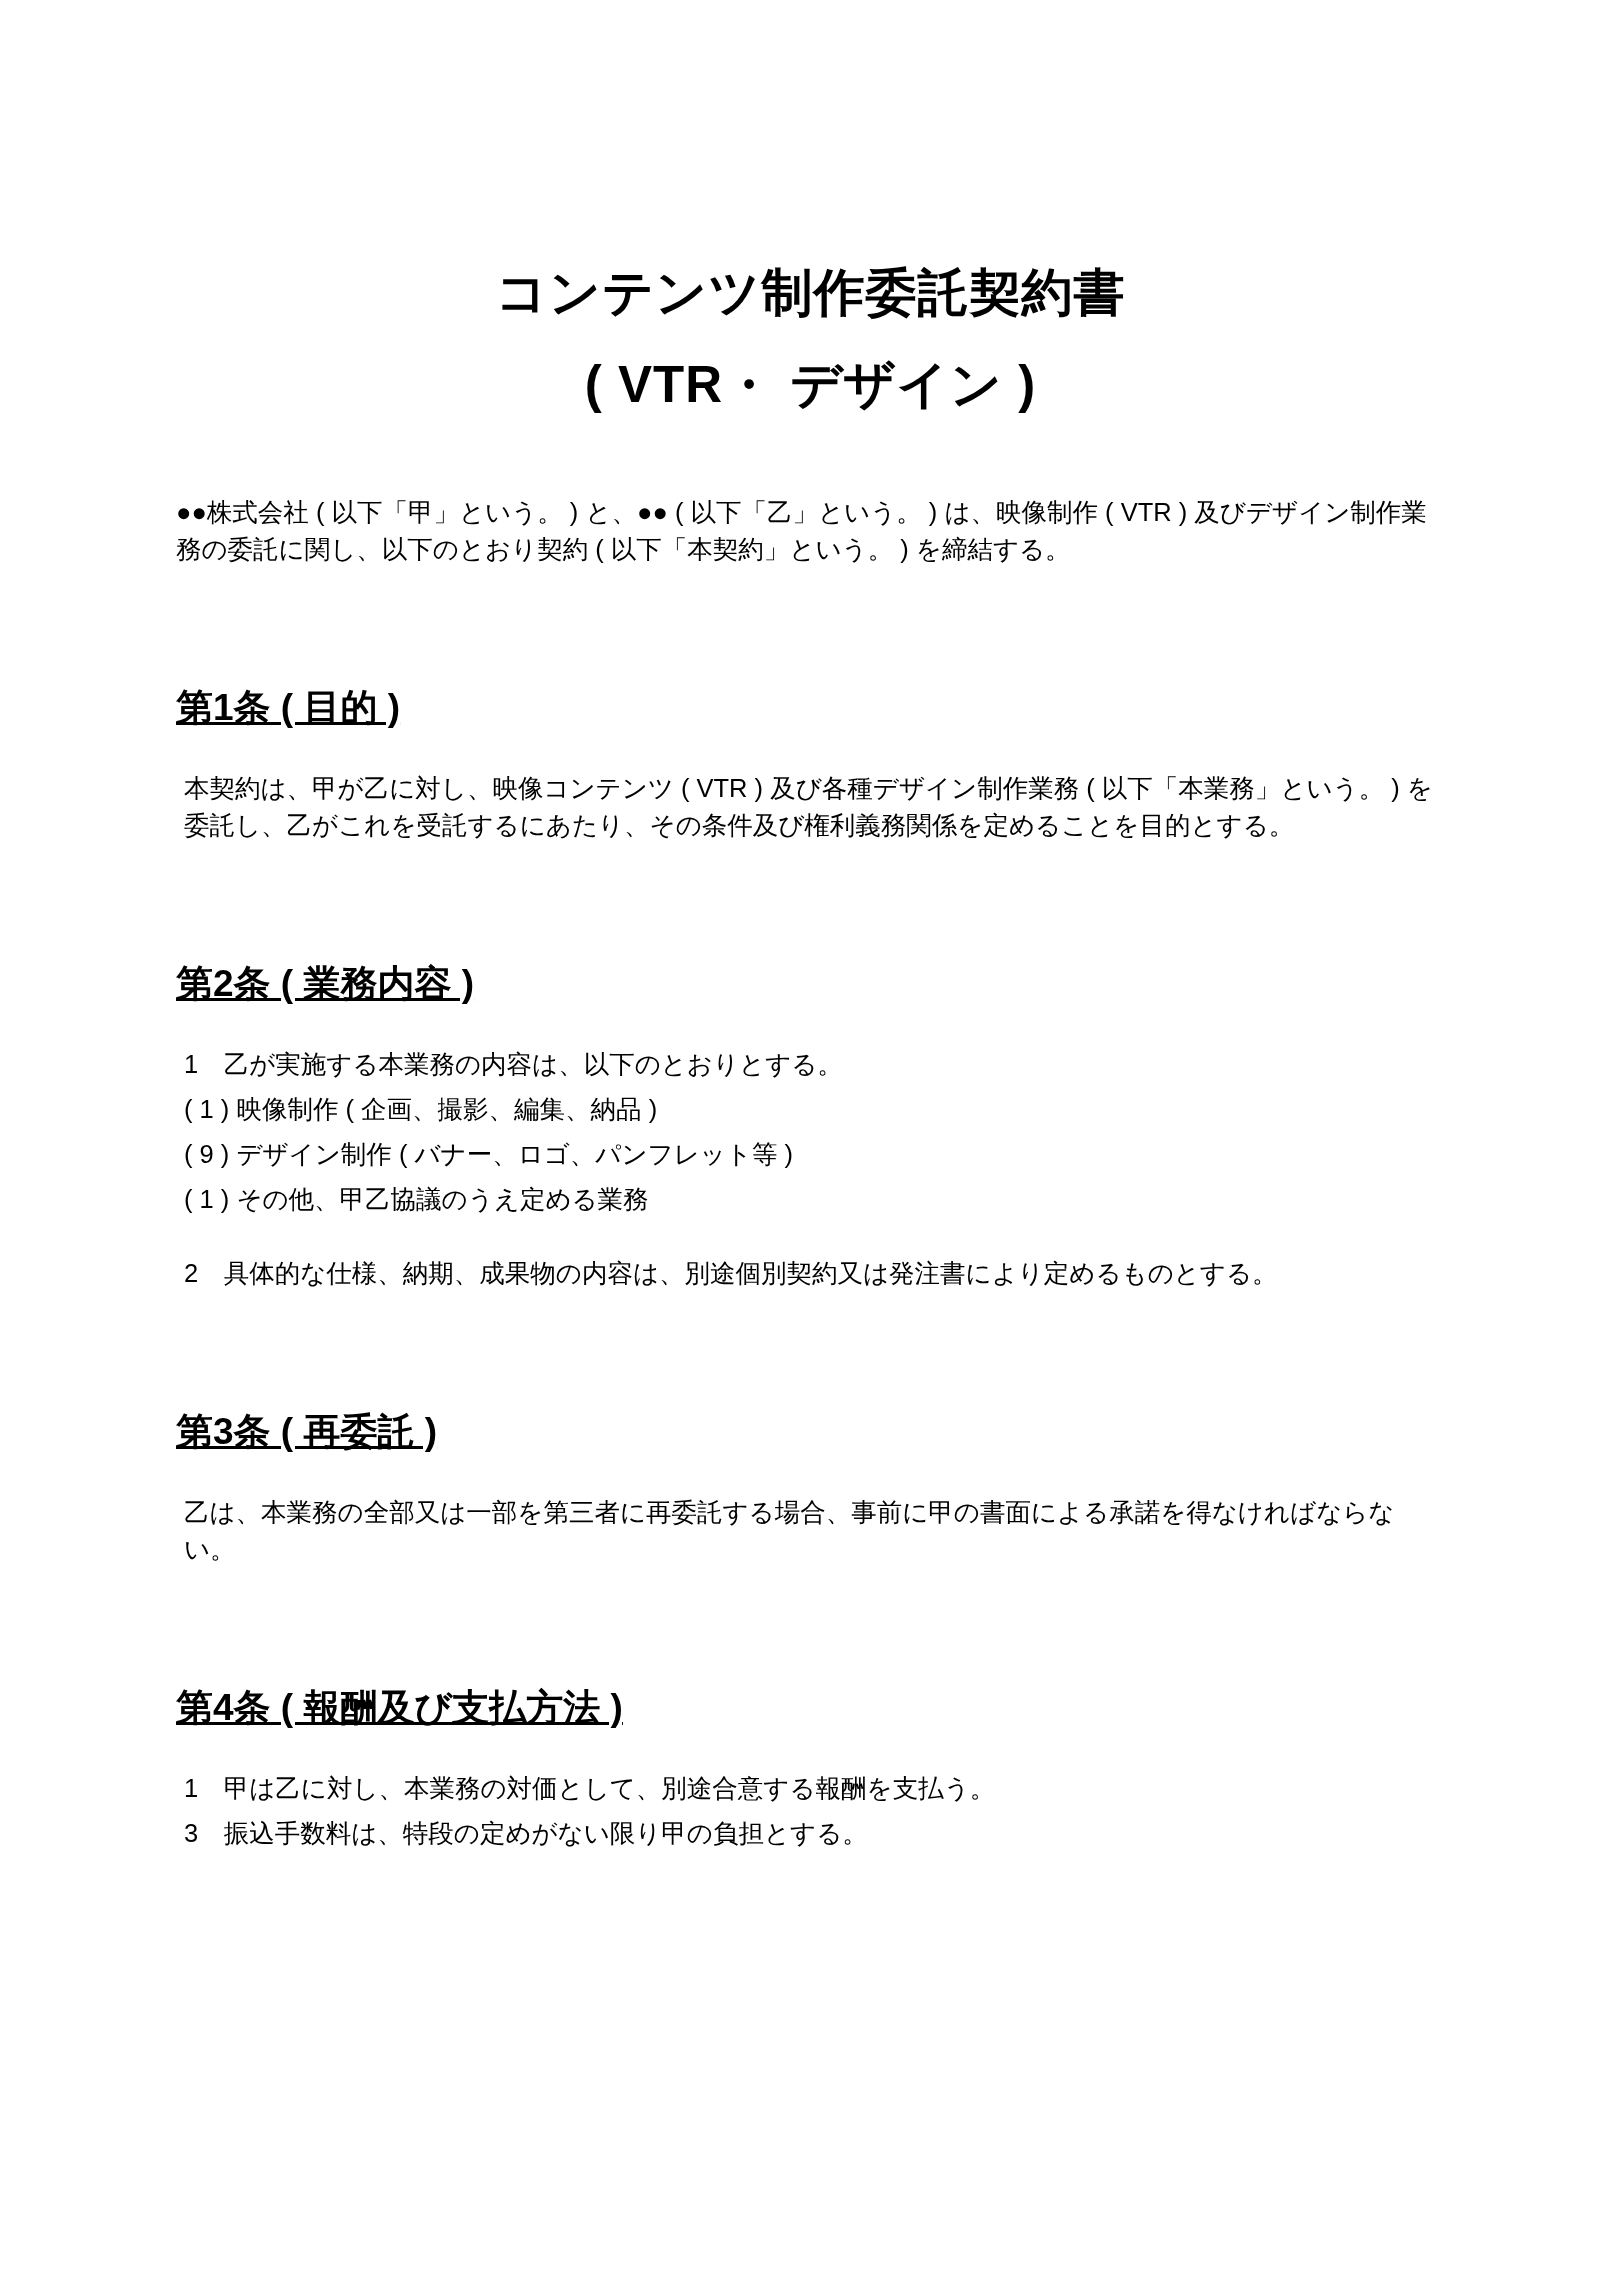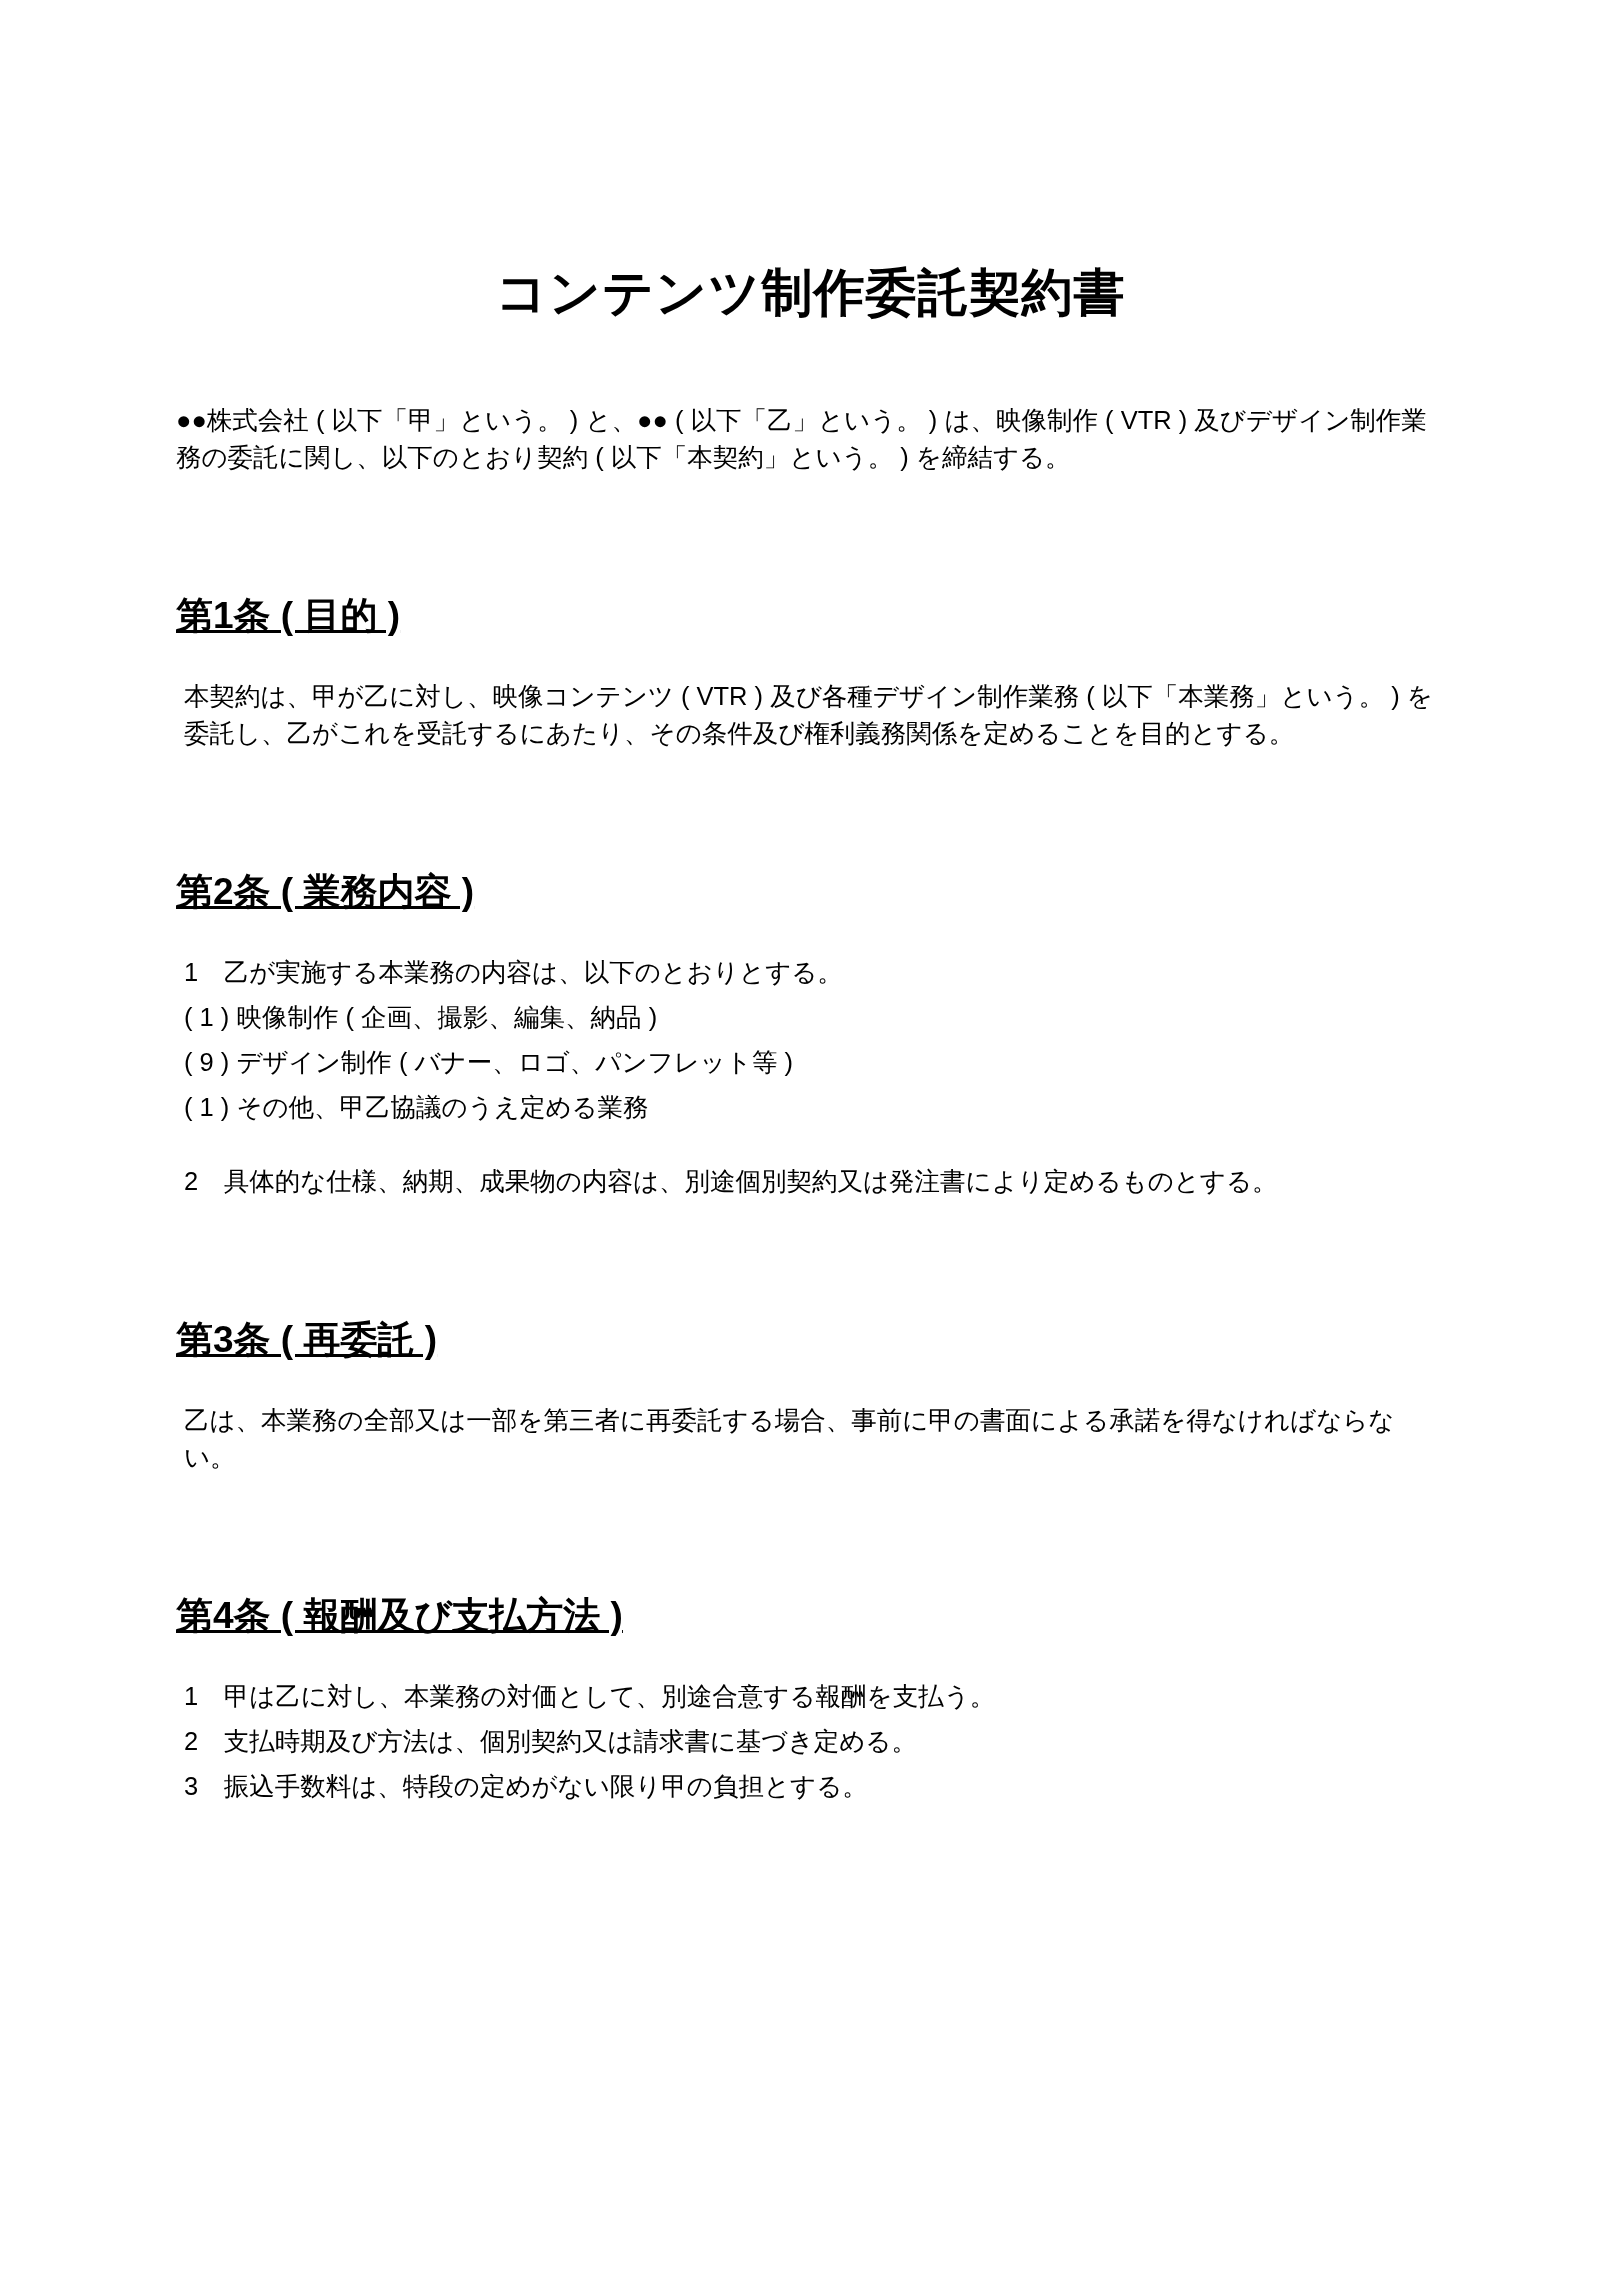--- a/index.html
+++ b/index.html
@@ -58,20 +58,21 @@
   }
 </style>
 </head>
 <body>
 
 <div class="page">
   <div class="content">
 
     <h1 class="doc-title">
       <span class="title-line">コンテンツ制作委託契約書</span>
+      <span class="title-line">( VTR・ デザイン )</span>
     </h1>
 
     <p class="intro">●●株式会社 ( 以下「甲」という。 ) と、●● ( 以下「乙」という。 ) は、映像制作 ( VTR ) 及びデザイン制作業務の委託に関し、以下のとおり契約 ( 以下「本契約」という。 ) を締結する。</p>
 
     <div id="articles">
         <h2 class="article-heading">第1条 ( 目的 )</h2>
         <div class="article-body">
           <p>本契約は、甲が乙に対し、映像コンテンツ ( VTR ) 及び各種デザイン制作業務 ( 以下「本業務」という。 ) を委託し、乙がこれを受託するにあたり、その条件及び権利義務関係を定めることを目的とする。</p>
         </div>
         <h2 class="article-heading">第2条 ( 業務内容 )</h2>
@@ -82,20 +83,19 @@
           <p>( 1 ) その他、甲乙協議のうえ定める業務</p>
           <p class="gap-before">2　具体的な仕様、納期、成果物の内容は、別途個別契約又は発注書により定めるものとする。</p>
         </div>
         <h2 class="article-heading">第3条 ( 再委託 )</h2>
         <div class="article-body">
           <p>乙は、本業務の全部又は一部を第三者に再委託する場合、事前に甲の書面による承諾を得なければならない。</p>
         </div>
         <h2 class="article-heading">第4条 ( 報酬及び支払方法 )</h2>
         <div class="article-body">
           <p>1　甲は乙に対し、本業務の対価として、別途合意する報酬を支払う。</p>
-          <p>2　支払時期及び方法は、個別契約又は請求書に基づき定める。</p>
           <p>3　振込手数料は、特段の定めがない限り甲の負担とする。</p>
         </div>
       </div>
 
   </div>
 </div>
 
 
 </body></html>

